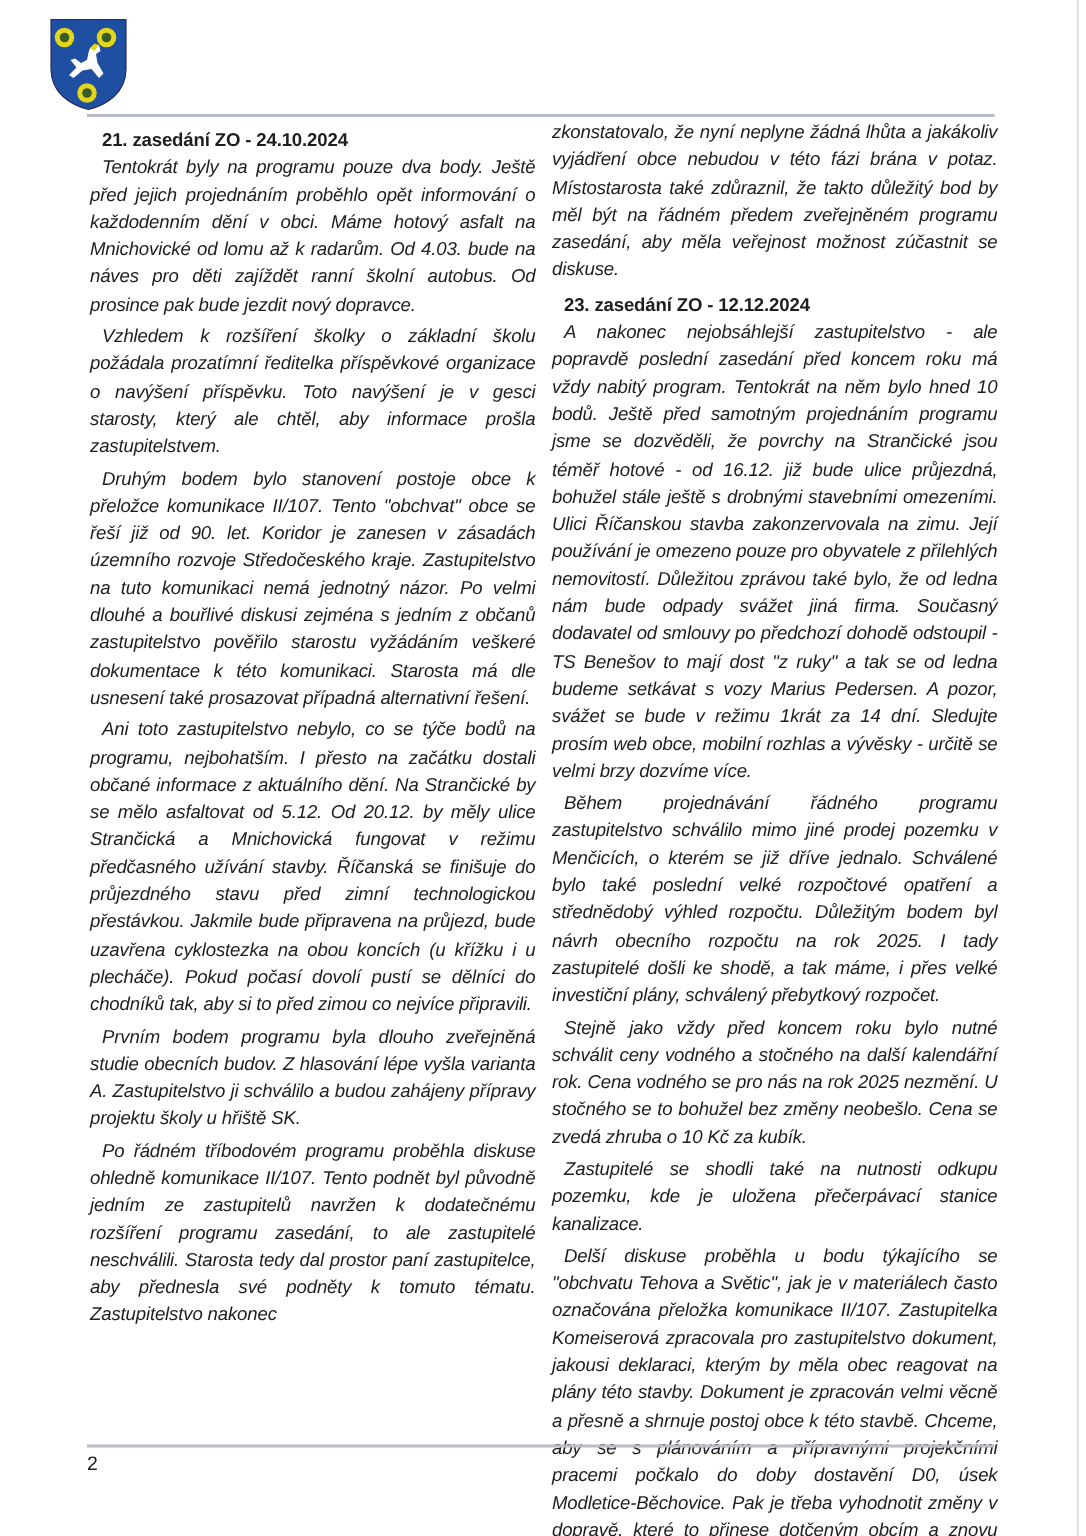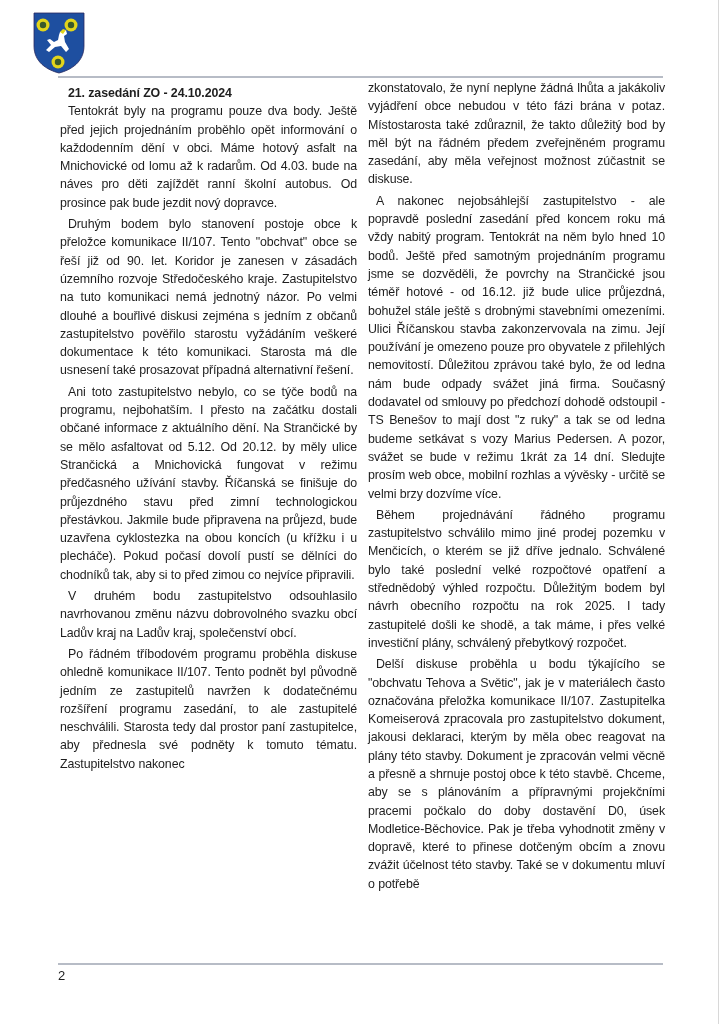--- a/index.html
+++ b/index.html
@@ -8,21 +8,21 @@
     font-family: "Liberation Sans", sans-serif; color: #1e1e1e;
   }
   .edge-line { position: absolute; left: 718px; top: 0; width: 1px; height: 1024px; background: #d8d8d8; }
   .logo { position: absolute; left: 33px; top: 12px; width: 52px; height: 62px; }
   .rule-top { position: absolute; left: 58px; top: 76px; width: 605px; height: 2px; background: #b7bcc6; }
   .rule-bottom { position: absolute; left: 58px; top: 963px; width: 605px; height: 2px; background: #b7bcc6; }
   .page-number { position: absolute; left: 58px; top: 967px; font-size: 13px; line-height: 18px; }
   .col { position: absolute; top: 79px; width: 297px; font-size: 12.4px; line-height: 18.3px; letter-spacing: -0.1px; }
   .col-left { left: 60px; }
   .col-right { left: 368px; }
-  .col p { margin: 0 0 3px 0; text-align: justify; text-indent: 8px; hyphens: manual; }
+  .col p { margin: 0 0 3px 0; text-align: justify; text-indent: 8px; hyphens: manual; font-style: italic; }
   .col h3 { margin: 5px 0 0 0; padding-left: 8px; font-size: 12.4px; line-height: 18.3px; font-weight: bold; }
   .col p.cont { text-indent: 0; }
 </style>
 </head>
 <body>
 
 <div class="edge-line"></div>
 
 <svg class="logo" viewBox="0 0 52 62">
   <path d="M1 1 H51 V34 C51 50 38 58 26 61 C14 58 1 50 1 34 Z" fill="#1e4fa0" stroke="#2a2a60" stroke-width="0.8"></path>
@@ -34,27 +34,31 @@
     <circle cx="25" cy="50" r="3.2" fill="#3a5a2a"></circle>
   <path d="M27 20 L33 18 L34 22 L31 24 L32 30 L36 37 L33 40 L28 34 L22 35 L16 40 L13 38 L18 33 L14 28 L17 27 L21 30 L25 28 L26 23 Z" fill="#ffffff"></path>
   <path d="M27 20 L30 17 L33 18 L30 22 Z" fill="#e2d51c"></path>
 </svg>
 
 <div class="rule-top"></div>
 
 <div class="col col-left">
   <h3>21. zasedání ZO - 24.10.2024</h3>
   <p>Tentokrát byly na programu pouze dva body. Ještě před jejich projednáním proběhlo opět informování o každodenním dění v obci. Máme hotový asfalt na Mnichovické od lomu až k radarům. Od 4.03. bude na náves pro děti zajíždět ranní školní autobus. Od prosince pak bude jezdit nový dopravce.</p>
+  <p>Vzhledem k rozšíření školky o základní školu požádala prozatímní ředitelka příspěvkové organizace o navýšení příspěvku. Toto navýšení je v gesci starosty, který ale chtěl, aby informace prošla zastupitelstvem.</p>
   <p>Druhým bodem bylo stanovení postoje obce k přeložce komunikace II/107. Tento "obchvat" obce se řeší již od 90. let. Koridor je zanesen v zásadách územního rozvoje Středočeského kraje. Zastupitelstvo na tuto komunikaci nemá jednotný názor. Po velmi dlouhé a bouřlivé diskusi zejména s jedním z občanů zastupitelstvo pověřilo starostu vyžádáním veškeré dokumentace k této komunikaci. Starosta má dle usnesení také prosazovat případná alternativní řešení.</p>
   <p>Ani toto zastupitelstvo nebylo, co se týče bodů na programu, nejbohatším. I přesto na začátku dostali občané informace z aktuálního dění. Na Strančické by se mělo asfaltovat od 5.12. Od 20.12. by měly ulice Strančická a Mnichovická fungovat v režimu předčasného užívání stavby. Říčanská se finišuje do průjezdného stavu před zimní technologickou přestávkou. Jakmile bude připravena na průjezd, bude uzavřena cyklostezka na obou koncích (u křížku i u plecháče). Pokud počasí dovolí pustí se dělníci do chodníků tak, aby si to před zimou co nejvíce připravili.</p>
-  <p>V druhém bodu zastupitelstvo odsouhlasilo navrhovanou změnu názvu dobrovolného svazku obcí Ladův kraj na Ladův kraj, společenství obcí.</p>
+  <p>Prvním bodem programu byla dlouho zveřejněná studie obecních budov. Z hlasování lépe vyšla varianta A. Zastupitelstvo ji schválilo a budou zahájeny přípravy projektu školy u hřiště SK.</p>
   <p>Po řádném tříbodovém programu proběhla diskuse ohledně komunikace II/107. Tento podnět byl původně jedním ze zastupitelů navržen k dodatečnému rozšíření programu zasedání, to ale zastupitelé neschválili. Starosta tedy dal prostor paní zastupitelce, aby přednesla své podněty k tomuto tématu. Zastupitelstvo nakonec</p>
 </div>
 
 <div class="col col-right">
   <p class="cont">zkonstatovalo, že nyní neplyne žádná lhůta a jakákoliv vyjádření obce nebudou v této fázi brána v potaz. Místostarosta také zdůraznil, že takto důležitý bod by měl být na řádném předem zveřejněném programu zasedání, aby měla veřejnost možnost zúčastnit se diskuse.</p>
+  <h3>23. zasedání ZO - 12.12.2024</h3>
   <p>A nakonec nejobsáhlejší zastupitelstvo - ale popravdě poslední zasedání před koncem roku má vždy nabitý program. Tentokrát na něm bylo hned 10 bodů. Ještě před samotným projednáním programu jsme se dozvěděli, že povrchy na Strančické jsou téměř hotové - od 16.12. již bude ulice průjezdná, bohužel stále ještě s drobnými stavebními omezeními. Ulici Říčanskou stavba zakonzervovala na zimu. Její používání je omezeno pouze pro obyvatele z přilehlých nemovitostí. Důležitou zprávou také bylo, že od ledna nám bude odpady svážet jiná firma. Současný dodavatel od smlouvy po předchozí dohodě odstoupil - TS Benešov to mají dost "z ruky" a tak se od ledna budeme setkávat s vozy Marius Pedersen. A pozor, svážet se bude v režimu 1krát za 14 dní. Sledujte prosím web obce, mobilní rozhlas a vývěsky - určitě se velmi brzy dozvíme více.</p>
   <p>Během projednávání řádného programu zastupitelstvo schválilo mimo jiné prodej pozemku v Menčicích, o kterém se již dříve jednalo. Schválené bylo také poslední velké rozpočtové opatření a střednědobý výhled rozpočtu. Důležitým bodem byl návrh obecního rozpočtu na rok 2025. I tady zastupitelé došli ke shodě, a tak máme, i přes velké investiční plány, schválený přebytkový rozpočet.</p>
+  <p>Stejně jako vždy před koncem roku bylo nutné schválit ceny vodného a stočného na další kalendářní rok. Cena vodného se pro nás na rok 2025 nezmění. U stočného se to bohužel bez změny neobešlo. Cena se zvedá zhruba o 10 Kč za kubík.</p>
+  <p>Zastupitelé se shodli také na nutnosti odkupu pozemku, kde je uložena přečerpávací stanice kanalizace.</p>
   <p>Delší diskuse proběhla u bodu týkajícího se "obchvatu Tehova a Světic", jak je v materiálech často označována přeložka komunikace II/107. Zastupitelka Komeiserová zpracovala pro zastupitelstvo dokument, jakousi deklaraci, kterým by měla obec reagovat na plány této stavby. Dokument je zpracován velmi věcně a přesně a shrnuje postoj obce k této stavbě. Chceme, aby se s plánováním a přípravnými projekčními pracemi počkalo do doby dostavění D0, úsek Modletice-Běchovice. Pak je třeba vyhodnotit změny v dopravě, které to přinese dotčeným obcím a znovu zvážit účelnost této stavby. Také se v dokumentu mluví o potřebě</p>
 </div>
 
 <div class="rule-bottom"></div>
 <div class="page-number">2</div>
 
 </body></html>

